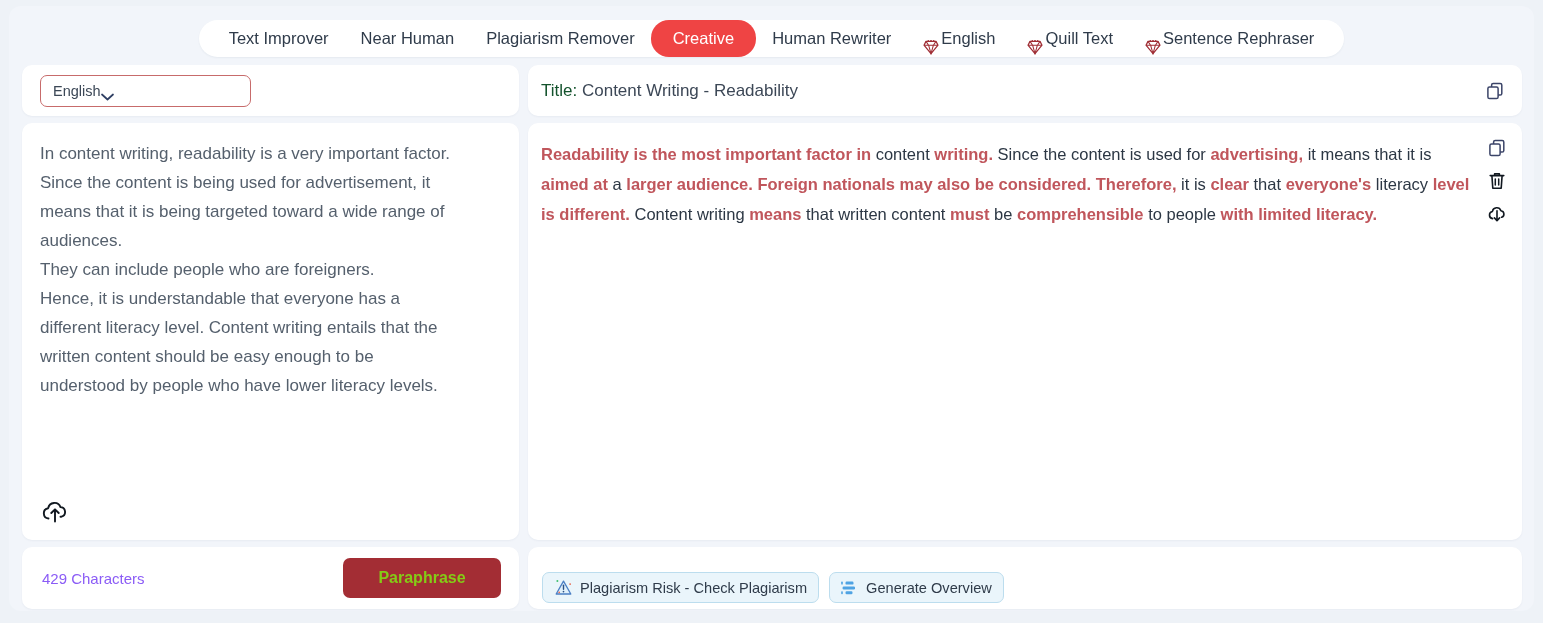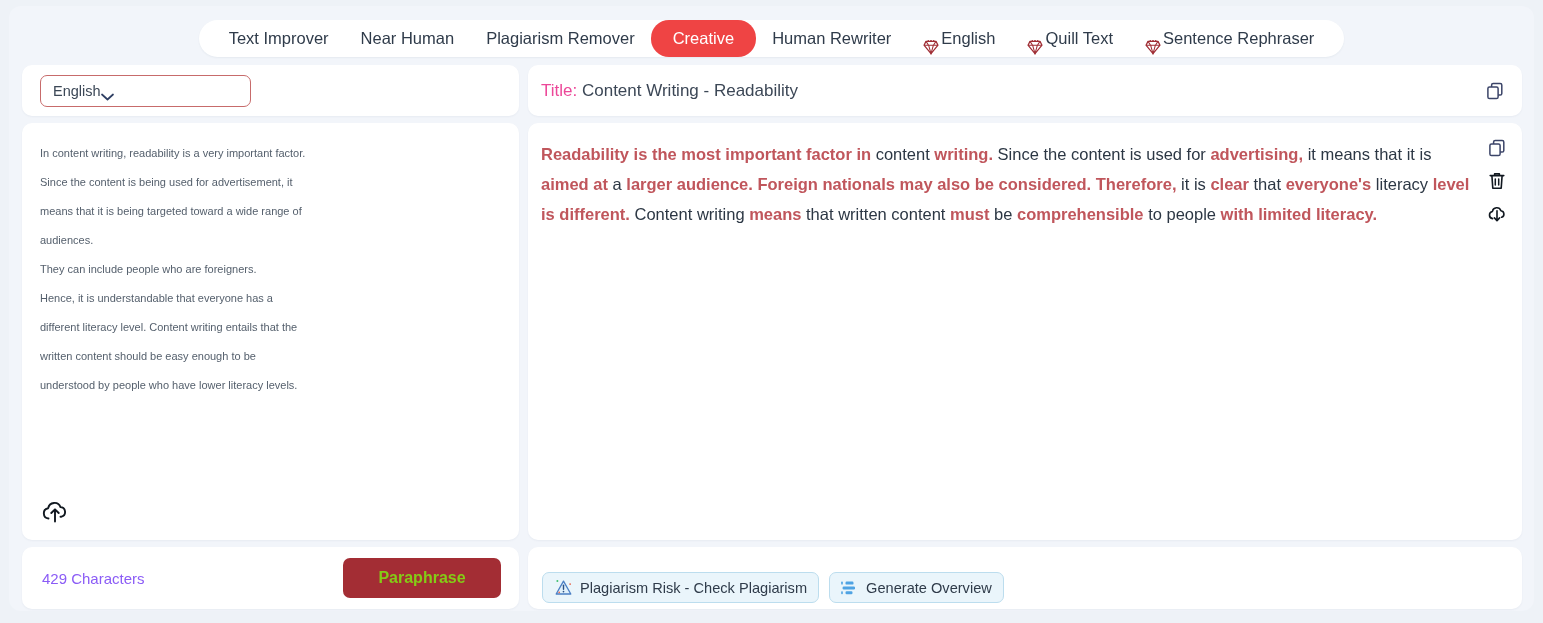--- a/index.html
+++ b/index.html
@@ -95,21 +95,21 @@
   .lang-select span.txt { font-size: 14.5px; color: #3b4756; }
   .chev { width: 13px; height: 8px; }
 
   
   .editor {
     height: 417px;
     padding: 16px 18px 10px 18px;
     position: relative;
   }
   .editor .body {
-    font-size: 11px;
+    font-size: 17px;
     line-height: 29px;
     color: #55606d;
     white-space: pre-line;
   }
   .upload-btn {
     position: absolute;
     left: 18px; bottom: 13px;
     width: 30px; height: 30px;
     cursor: pointer;
   }
@@ -134,21 +134,21 @@
     cursor: pointer;
   }
 
   
   .title-row {
     height: 51px;
     display: flex; align-items: center; justify-content: space-between;
     padding: 0 16px 0 13px;
   }
   .title-text { font-size: 17px; color: #3c4756; }
-  .title-text .lbl { color: #ec4899; }
+  .title-text .lbl { color: #14532d; }
   .icon-btn { cursor: pointer; width: 22px; height: 22px; display:flex; align-items:center; justify-content:center; }
 
   
   .output {
     height: 417px;
     position: relative;
     padding: 16px 52px 10px 13px;
   }
   .output .body {
     font-size: 16.5px;

